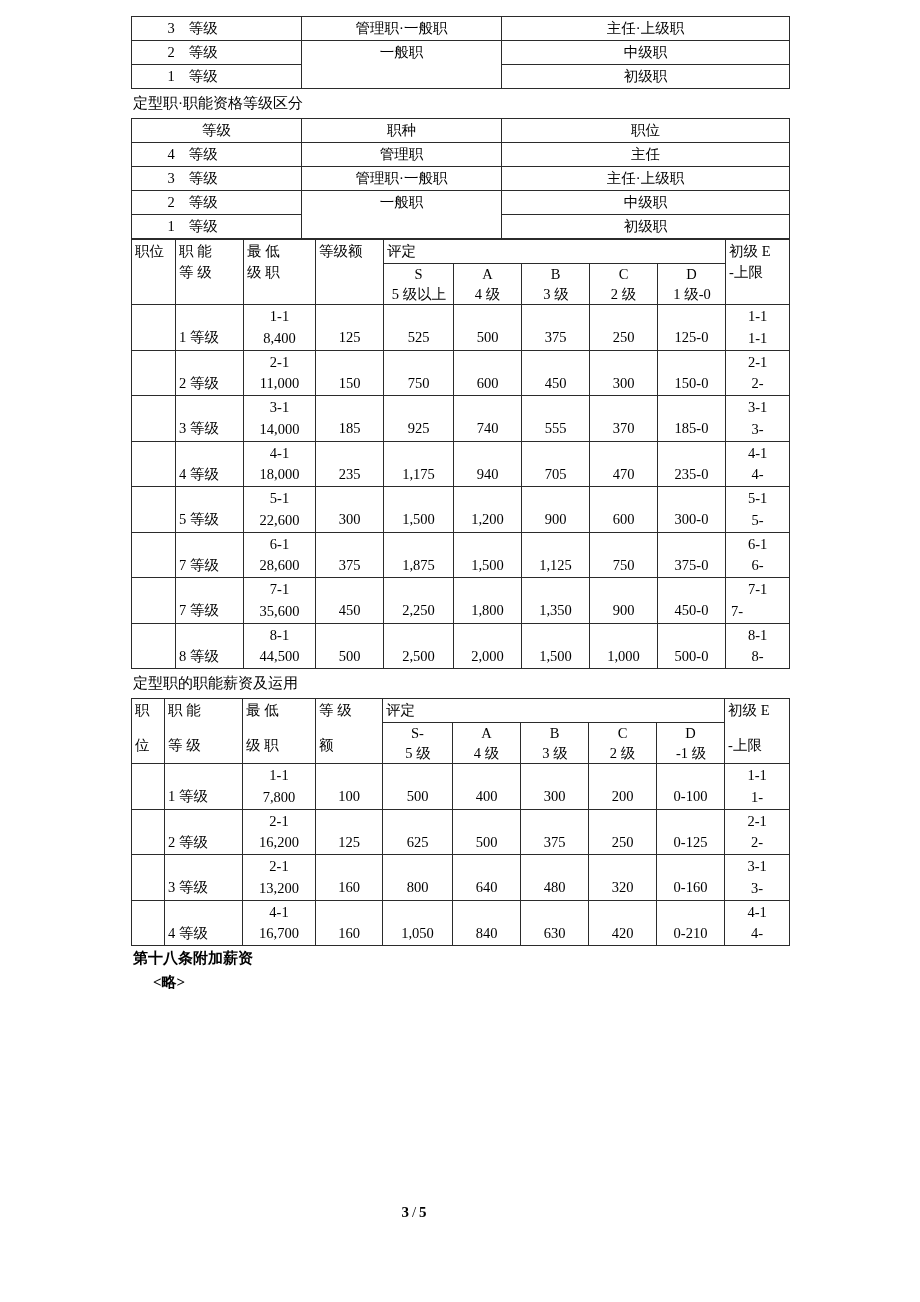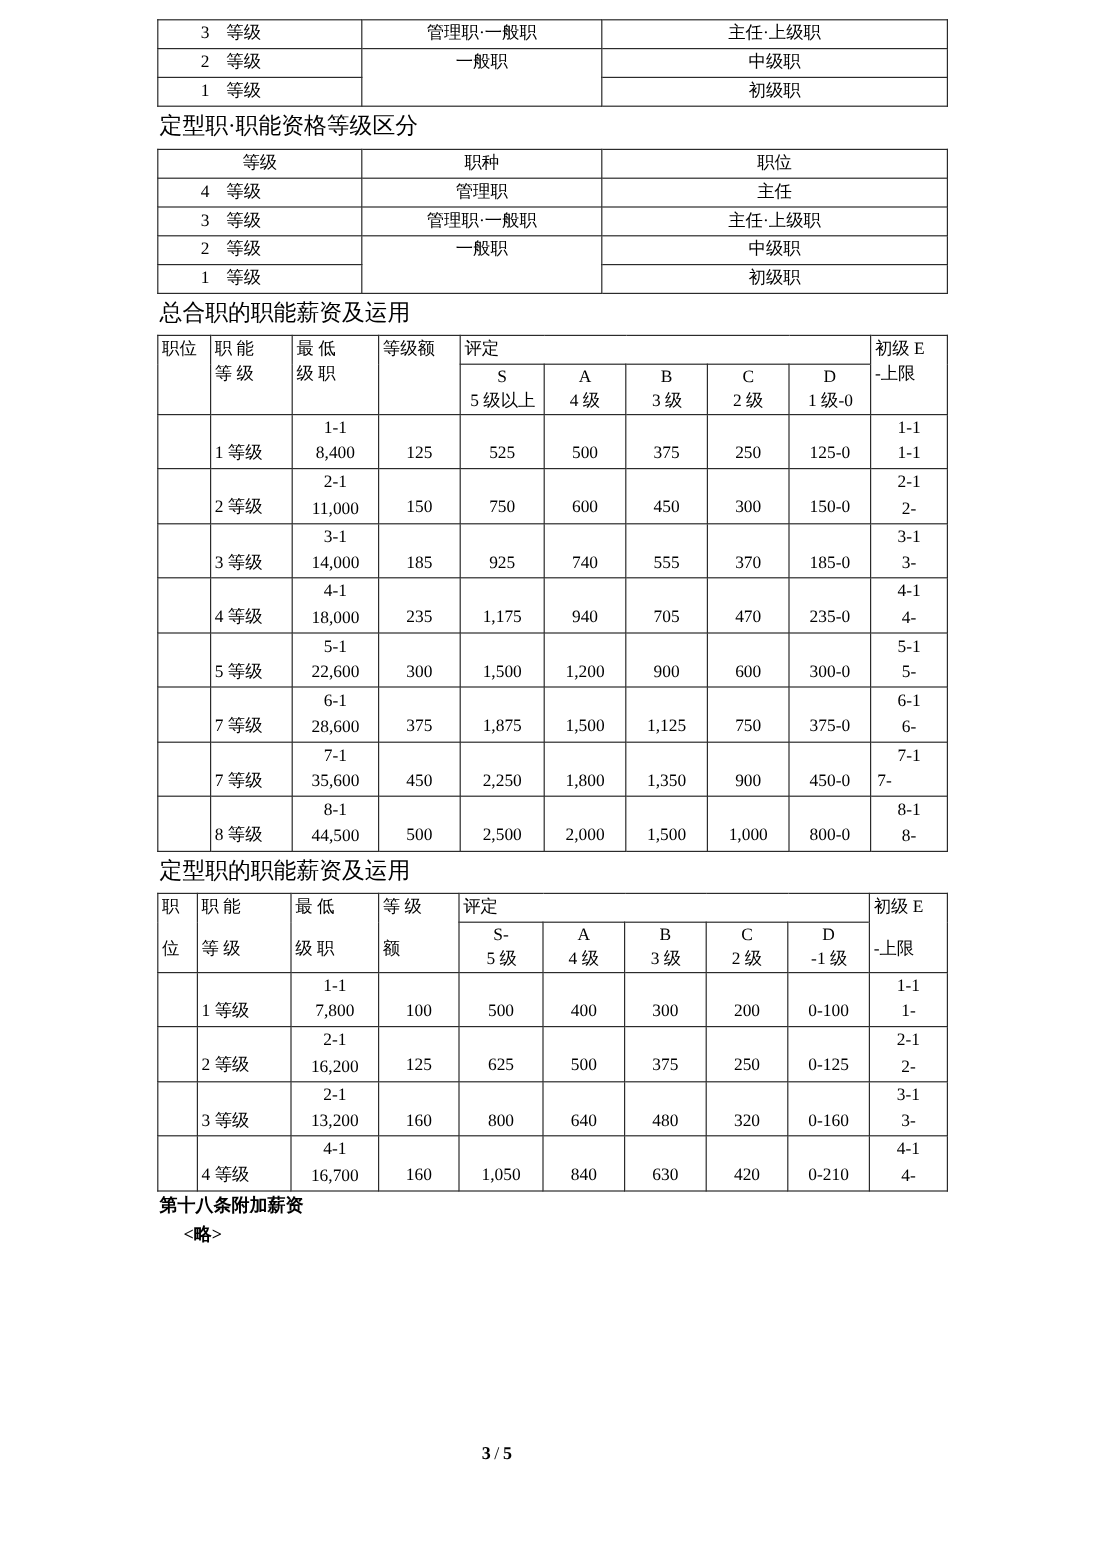--- a/index.html
+++ b/index.html
@@ -44,21 +44,21 @@
   .gradetbl td.lv {
     text-align: center;
     padding-right: 52px;
     letter-spacing: 0;
   }
   .gradetbl td.lv .num { margin-right: 14px; }
   .gradetbl td.plain { text-align: center; }
 
   
   .caption {
-    font-size: 19px;
+    font-size: 15px;
     line-height: 1.5;
     padding: 3px 0 3px 2px;
     white-space: nowrap;
   }
 
   
   .paytbl td {
     text-align: center;
     padding: 0 2px;
   }
@@ -177,21 +177,20 @@
         <td class="plain" rowspan="2">一般职</td>
         <td class="plain">中级职</td>
       </tr>
       <tr>
         <td class="lv"><span class="num">1</span><span>等级</span></td>
         <td class="plain">初级职</td>
       </tr>
     </tbody>
   </table>
 
-  <div class="caption">总合职的职能薪资及运用</div>
 
   <table class="doc paytbl">
     <colgroup>
       <col style="width:44px">
         <col style="width:68px">
         <col style="width:72px">
         <col style="width:68px">
       <col style="width:70px">
         <col style="width:68px">
         <col style="width:68px">
@@ -377,21 +376,21 @@
         <td class="gradecell">8 等级</td>
         <td class="twoline">
             <span>8-1</span>
             <span>44,500</span>
           </td>
         <td class="botline">500</td>
         <td class="botline">2,500</td>
         <td class="botline">2,000</td>
         <td class="botline">1,500</td>
         <td class="botline">1,000</td>
-        <td class="botline">800-0</td>
+        <td class="botline">500-0</td>
         <td class="ecell">
             <span>8-1</span>
             <span>8-</span>
           </td>
       </tr>
     </tbody>
   </table>
 
   <div class="caption">定型职的职能薪资及运用</div>
 

